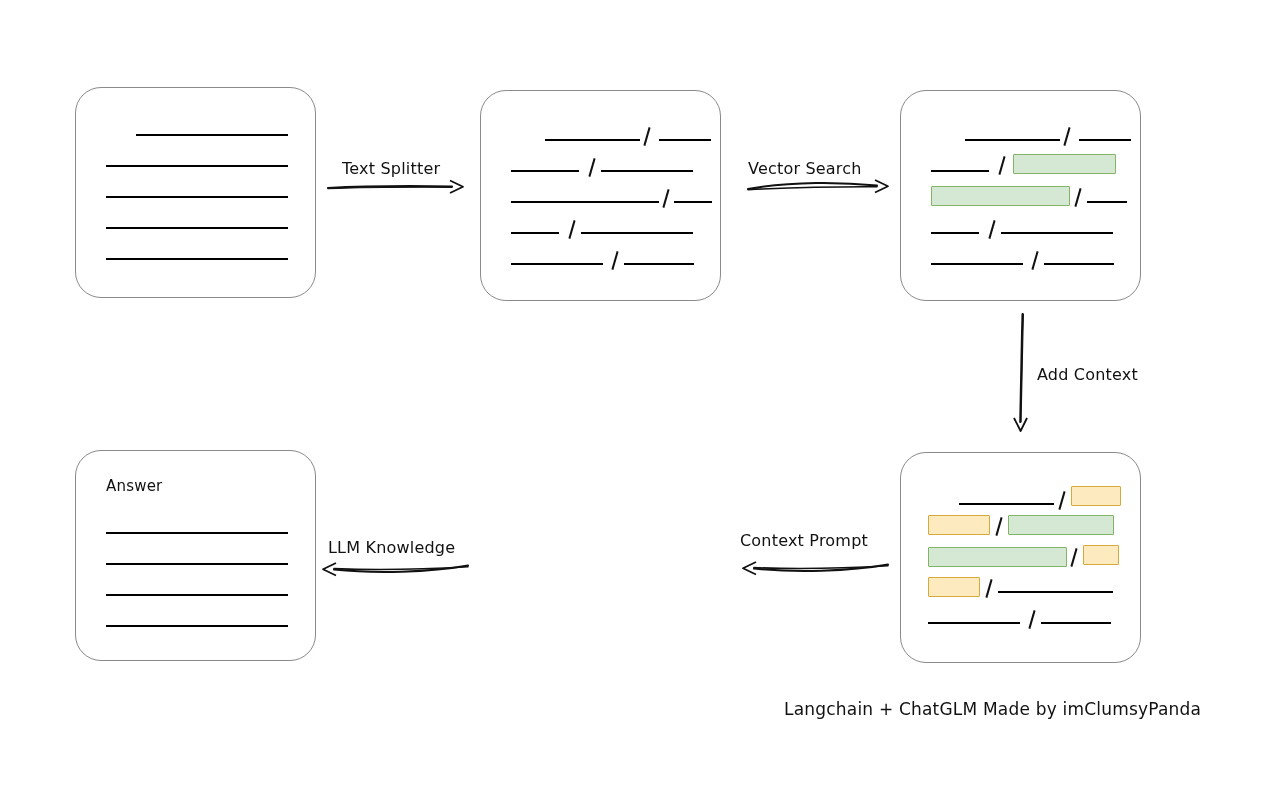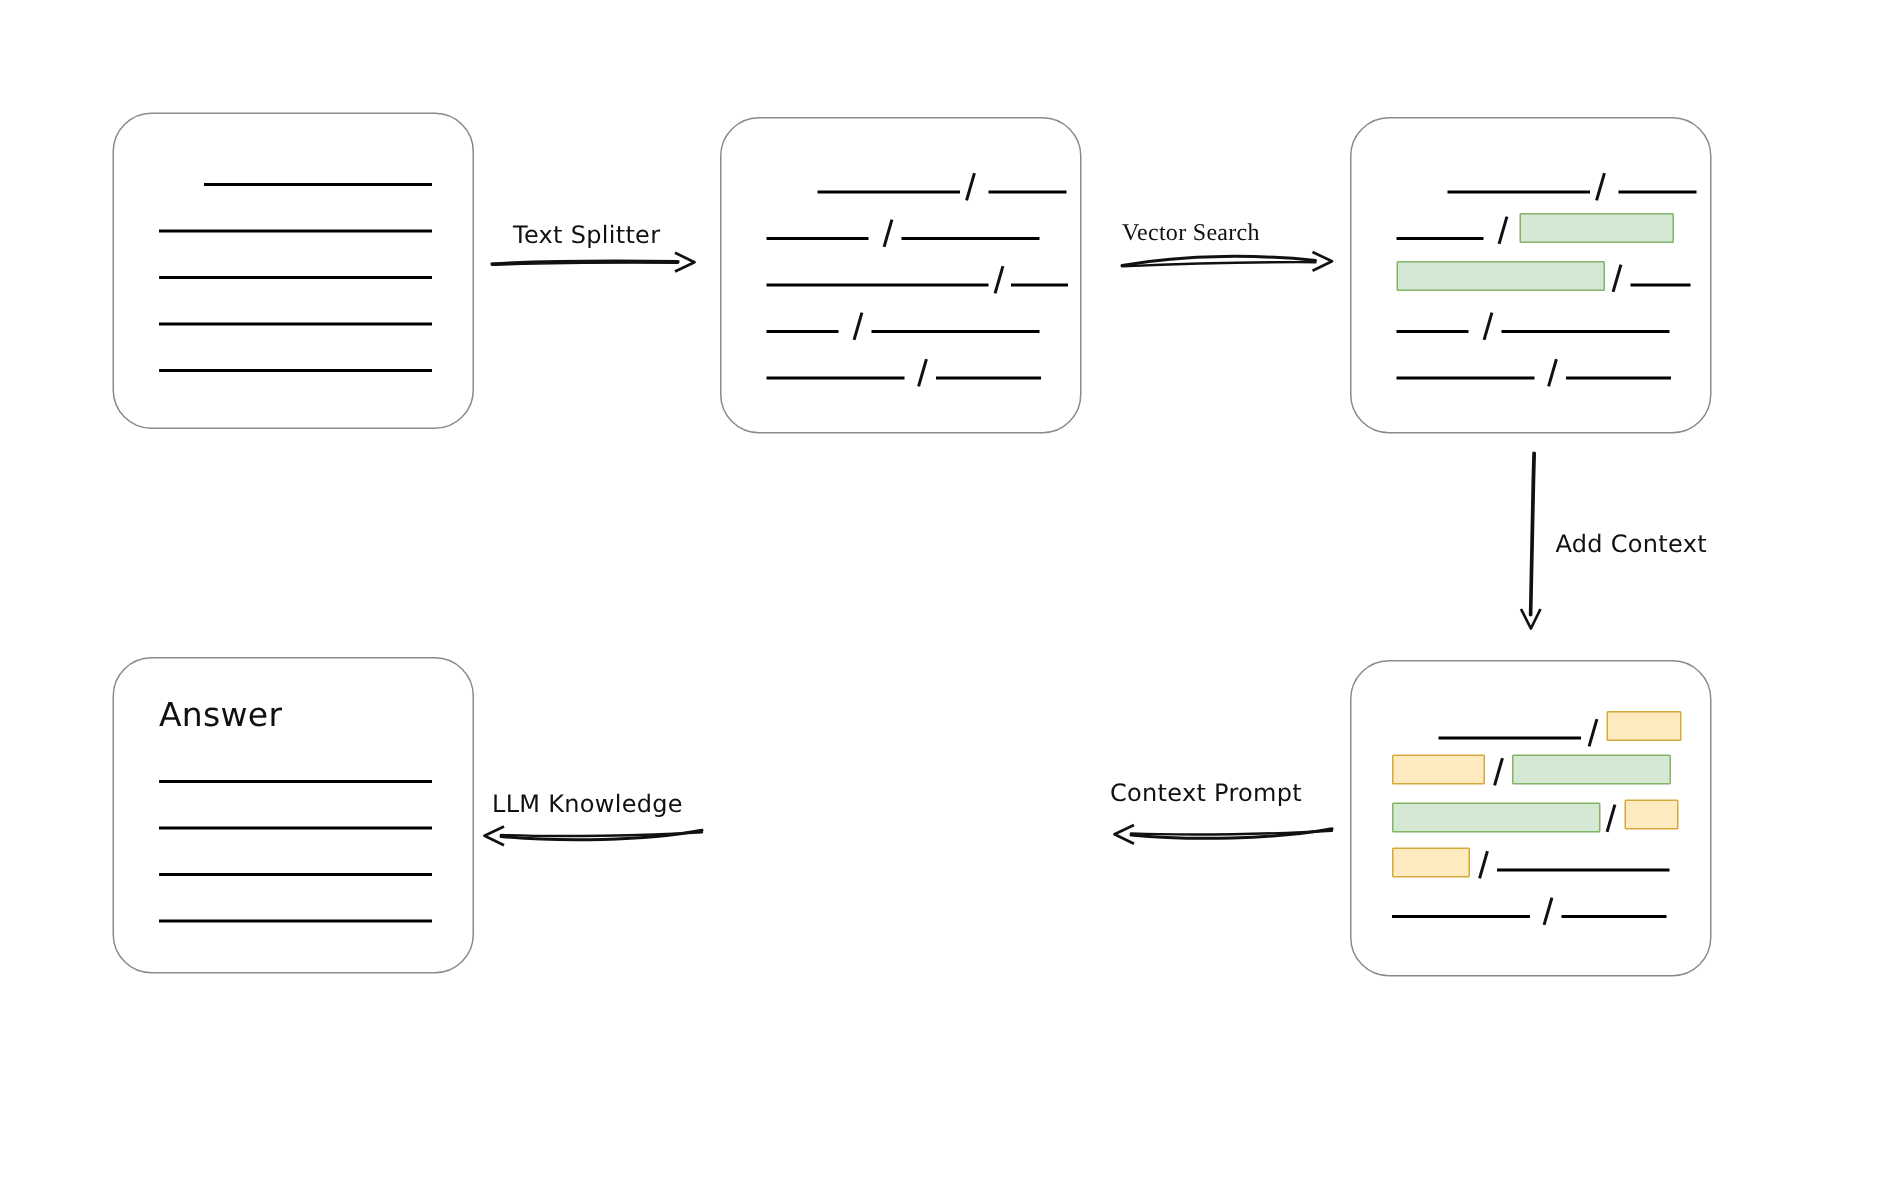--- a/index.html
+++ b/index.html
@@ -10,21 +10,21 @@
   }
   body {
     width: 1262px;
     height: 792px;
     position: relative;
     overflow: hidden;
     font-family: "DejaVu Sans", sans-serif;
   }
   #stage {
     position: absolute;
-    left: 0; top: 0;
+    left: 0; top: 12px;
     width: 1262px;
     height: 700px;
   }
 
   
   .card {
     position: absolute;
     box-sizing: border-box;
     border: 1.2px solid #8a8a8a;
     border-radius: 26px;
@@ -65,21 +65,21 @@
   .card-label,
   .edge-label,
   .caption {
     position: absolute;
     color: #111111;
     font-family: "DejaVu Sans", sans-serif;
     white-space: nowrap;
     letter-spacing: 0.2px;
   }
   .card-label {
-    font-size: 22px;
+    font-size: 15px;
   }
   .edge-label {
     font-size: 16px;
   }
   .caption {
     font-size: 17px;
   }
 
   
   .connector {
@@ -136,21 +136,21 @@
     </div>
   </div>
 
   <div class="connector" style="left:746px; top:160px; width:145px; height:26px;">
     <svg width="145" height="26" viewBox="0 0 145 26" aria-hidden="true">
       <path d="M2,17 C46,9 96,10 131,13.6" fill="none" stroke="#111" stroke-width="2.0" stroke-linecap="round"></path>
       <path d="M2,17.6 C46,15.6 96,14.6 131,14.8" fill="none" stroke="#111" stroke-width="1.6" stroke-linecap="round"></path>
       <path d="M129,8 L142,14.2 L129,20.5" fill="none" stroke="#111" stroke-width="1.8" stroke-linejoin="round"></path>
     </svg>
   </div>
-  <div class="edge-label" style="left:748px; top:147px;font-family:Liberation Serif, serif;">Vector Search</div>
+  <div class="edge-label" style="left:748px; top:147px;">Vector Search</div>
 
   <div class="card" style="left:900px; top:78px; width:241px; height:211px;">
     <div class="card-inner">
 
       <div class="rule" style="left:64px;  top:48px;  width:95px;"></div>
       <div class="slash" style="left:165px; top:36px;  height:19px;"></div>
       <div class="rule" style="left:178px; top:48px;  width:52px;"></div>
 
       <div class="rule" style="left:30px;  top:79px;  width:58px;"></div>
       <div class="slash" style="left:100px; top:65px;  height:19px;"></div>
@@ -226,14 +226,15 @@
   <div class="card" style="left:75px; top:438px; width:241px; height:211px;">
     <div class="card-inner">
       <div class="card-label" style="left:30px; top:26px;">Answer</div>
       <div class="rule" style="left:30px; top:81px;  width:182px;"></div>
       <div class="rule" style="left:30px; top:112px; width:182px;"></div>
       <div class="rule" style="left:30px; top:143px; width:182px;"></div>
       <div class="rule" style="left:30px; top:174px; width:182px;"></div>
     </div>
   </div>
 
+  <div class="caption" style="left:784px; top:687px;">Langchain + ChatGLM Made by imClumsyPanda</div>
 
 </div>
 
 </body></html>

